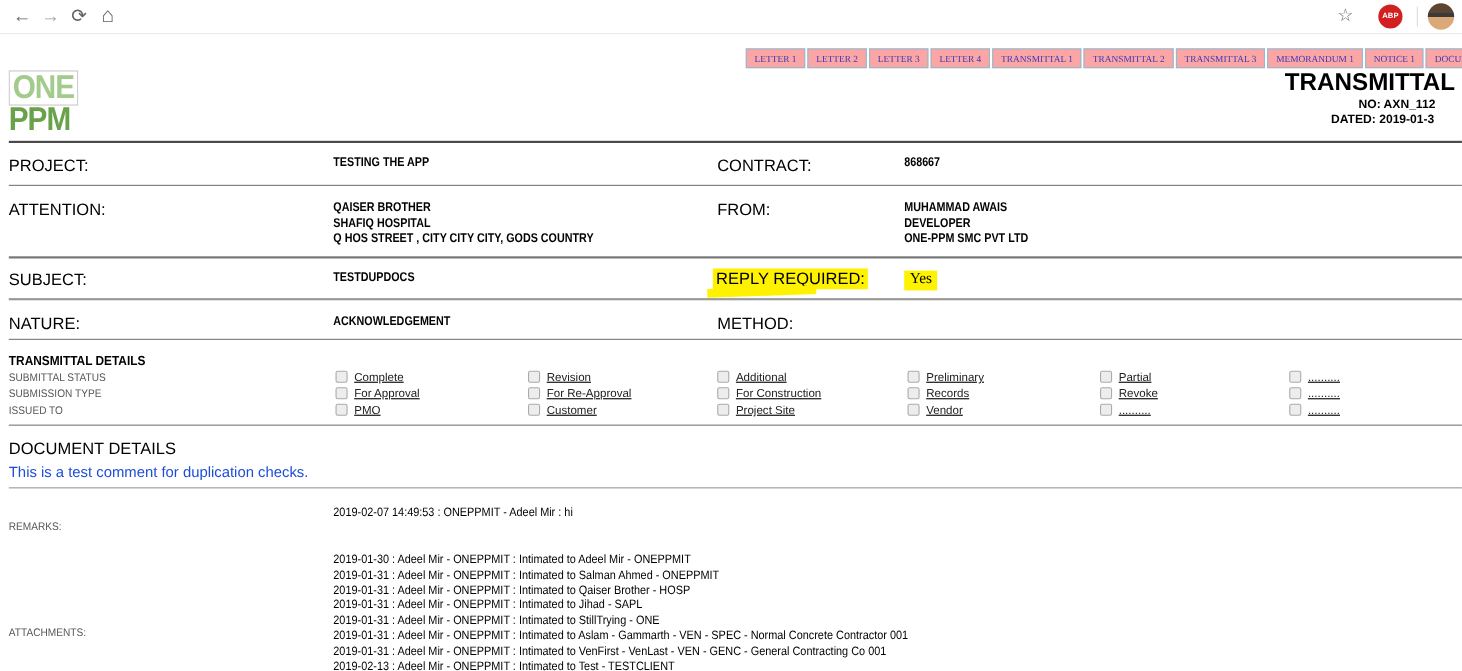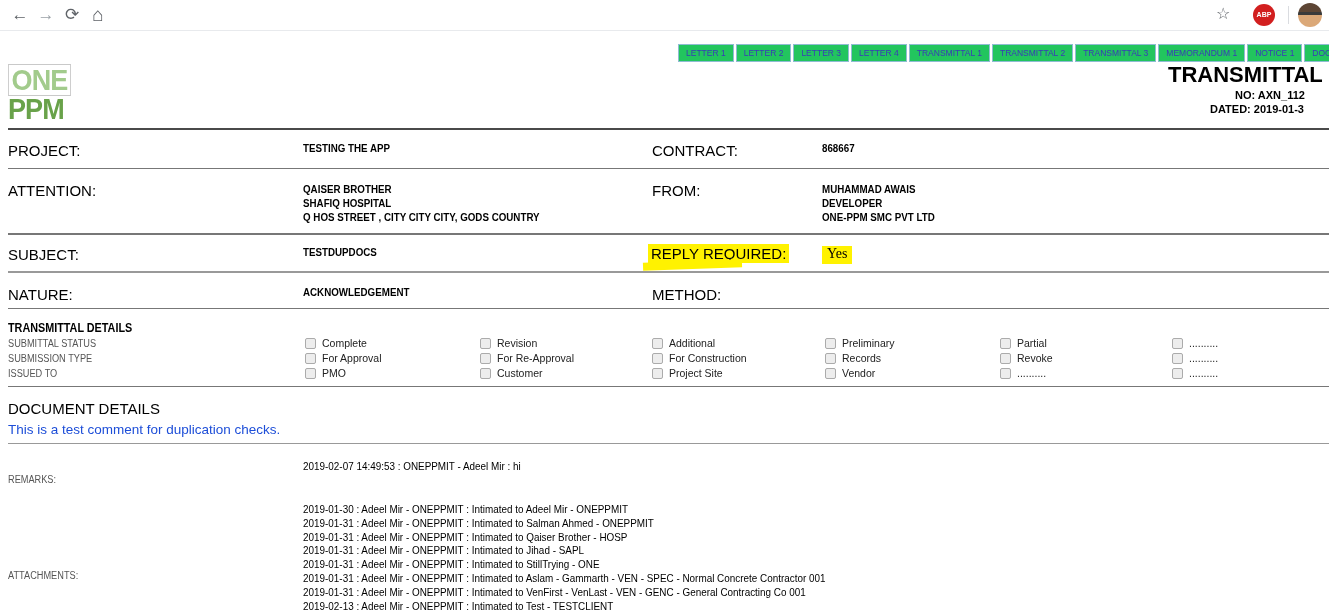--- a/index.html
+++ b/index.html
@@ -19,22 +19,22 @@
   .star { position:absolute; left:1216px; top:4px; font-size:16px; color:#5f6368; cursor:pointer; }
   .abp { position:absolute; left:1253px; top:4px; width:22px; height:22px; background:#d21f1f;
     border-radius:50%; color:#fff; font-size:7px; font-weight:bold; text-align:center;
     line-height:22px; cursor:pointer; }
   .chrome-sep { position:absolute; left:1288px; top:6px; width:1px; height:18px; background:#dadce0; }
   .avatar { position:absolute; left:1298px; top:3px; width:24px; height:24px; border-radius:50%;
     background:linear-gradient(180deg,#5d4534 0 38%, #3a3a3a 38% 52%, #dba878 52%); cursor:pointer; }
 
   
   .topnav { position:absolute; left:678px; top:44px; display:flex; gap:2px; white-space:nowrap; }
-  .topnav button { background:#22c55e; border:1px solid #8fbcd2; color:#3a3ab8; font-size:8.5px;
-    font-family:Liberation Sans, sans-serif; padding:3px 7px 3px; cursor:pointer; white-space:nowrap; }
+  .topnav button { background:#fca5a5; border:1px solid #8fbcd2; color:#3a3ab8; font-size:8.5px;
+    font-family:Liberation Serif, serif; padding:3px 7px 3px; cursor:pointer; white-space:nowrap; }
 
   
   .logo-one { position:absolute; left:8px; top:64px; border:1px solid #c9c9c9; padding:0 3px;
     font-size:30px; font-weight:bold; color:#a2cb8c; letter-spacing:-1px;
     transform:scaleX(0.9); transform-origin:0 0; line-height:30px; }
   .logo-ppm { position:absolute; left:8px; top:94px; font-size:30px; font-weight:bold; color:#69a24a;
     letter-spacing:-1px; transform:scaleX(0.9); transform-origin:0 0; line-height:30px; }
   .doc-title { position:absolute; left:1168px; top:62px; font-size:22px; font-weight:bold;
     color:#000; white-space:nowrap; }
   .doc-no { position:absolute; left:1235px; top:89px; font-size:11px; font-weight:bold; white-space:nowrap; }
@@ -52,21 +52,21 @@
   .hl { background:#fff200; padding:1px 3px; position:relative; }
   .hl-marker::after { content:""; position:absolute; left:-5px; width:70%; bottom:-6px; height:8px;
     background:#fff200; transform:rotate(-2deg); }
   .yes-val { position:absolute; font-family:"Liberation Serif", serif; font-size:14px; color:#000;
     background:#fff200; padding:0 5px 2px; }
 
   .sec-title { position:absolute; font-size:12px; font-weight:bold; color:#000;
     transform:scaleX(0.9); transform-origin:0 0; white-space:nowrap; }
   .gray-lbl { position:absolute; font-size:10px; color:#555; white-space:nowrap;
     transform:scaleX(0.92); transform-origin:0 0; }
-  .cb { position:absolute; display:flex; align-items:flex-end; gap:6px; }
+  .cb { position:absolute; display:flex; align-items:flex-start; gap:6px;text-decoration:underline; }
   .cb .box { width:11px; height:11px; background:#ededed; border:1px solid #ababab;
     border-radius:2px; cursor:pointer; }
   .cb .cb-lbl { font-size:10.5px; color:#222; white-space:nowrap; }
 
   .dd-title { position:absolute; left:8px; top:400px; font-size:15px; font-weight:normal; }
   .dd-comment { position:absolute; left:8px; top:422px; font-size:13.5px; color:#1d4ed8; }
 
   .log-line { font-size:11px; color:#000; line-height:13.8px; white-space:nowrap;
     transform:scaleX(0.9); transform-origin:0 0; }
 </style>

